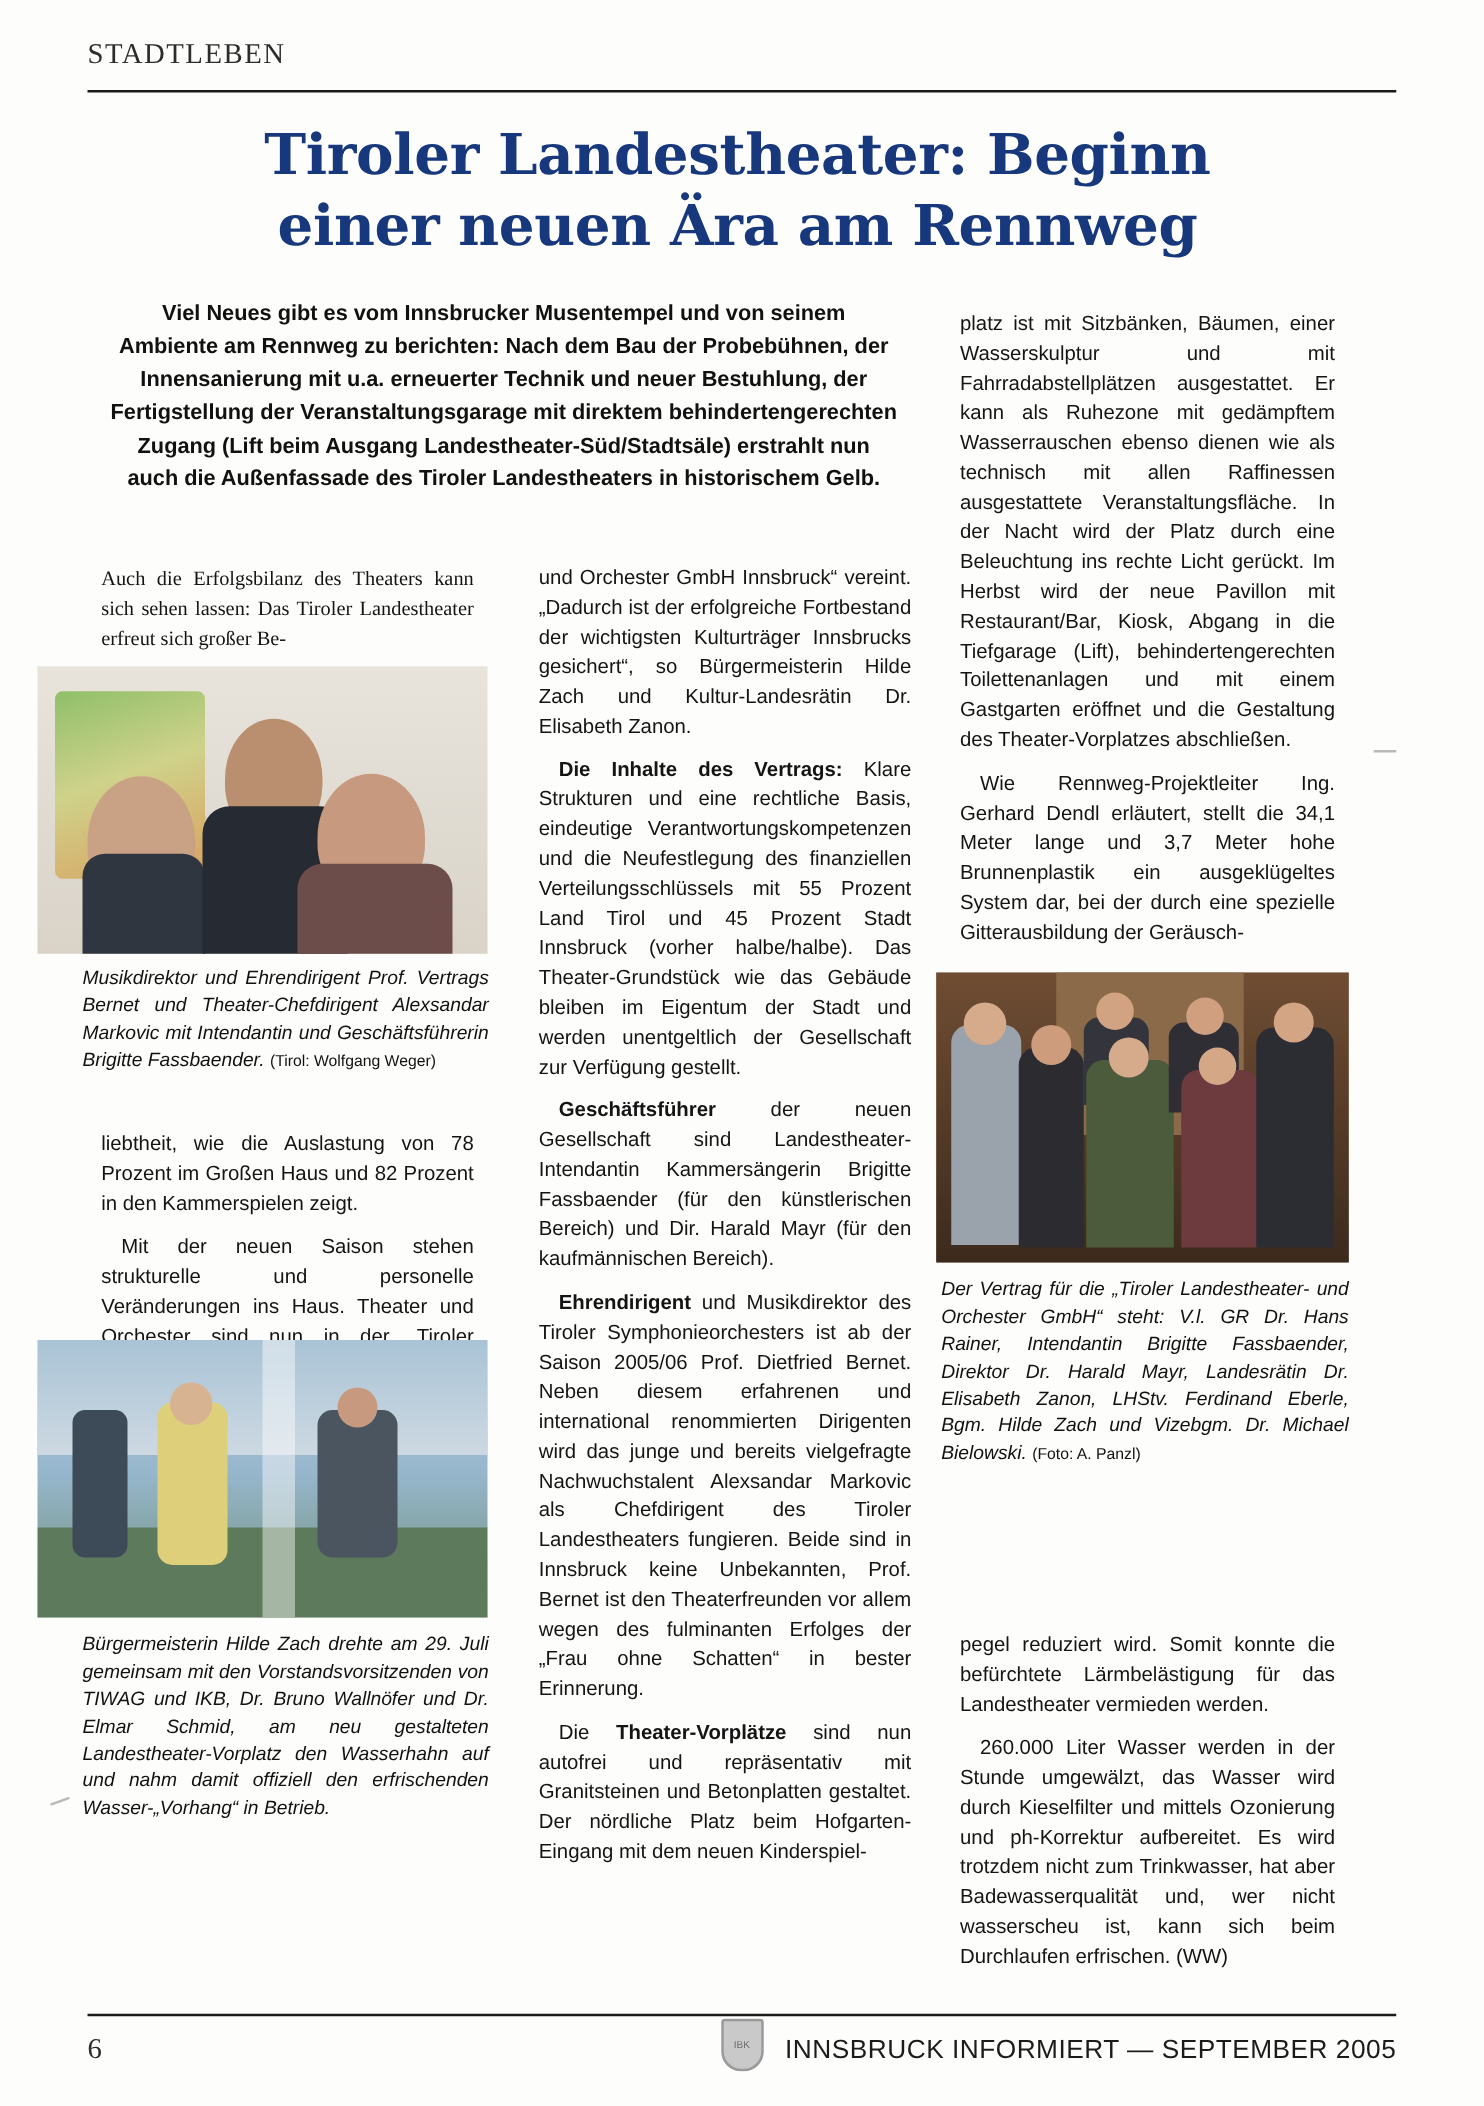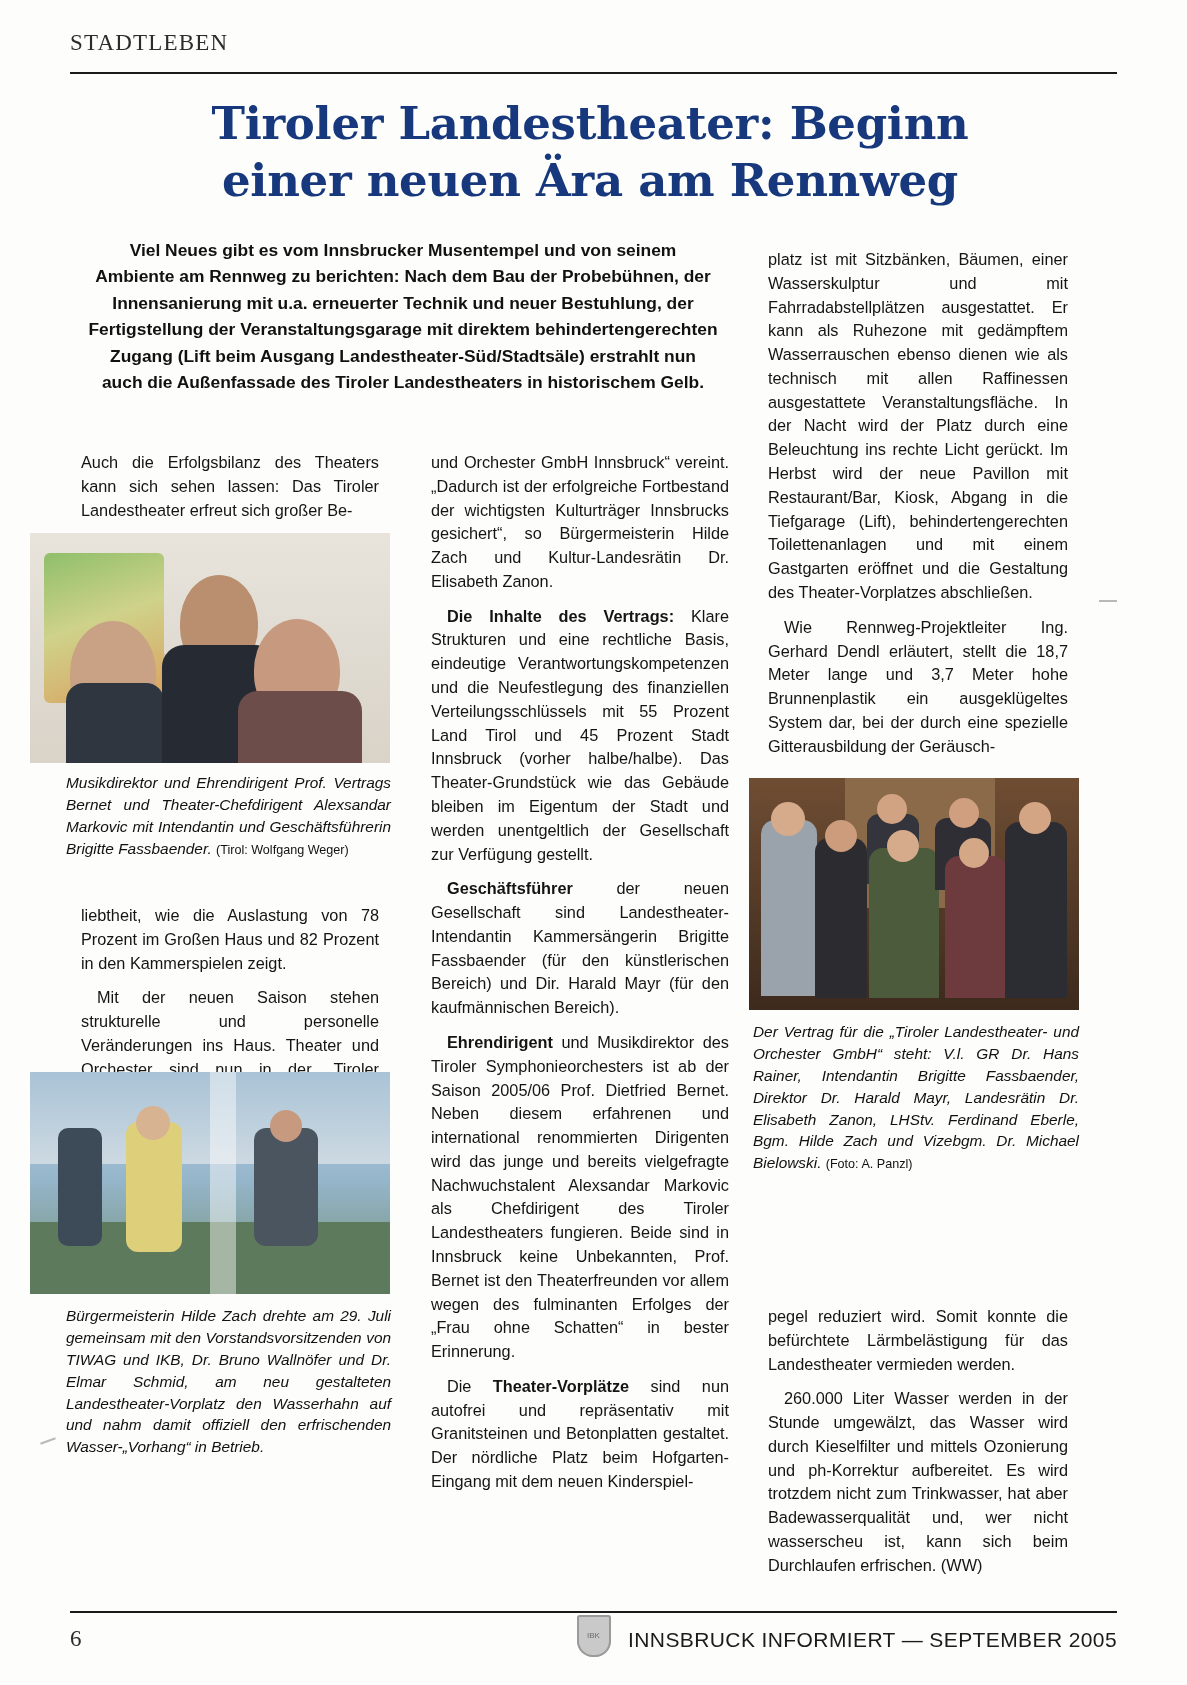--- a/index.html
+++ b/index.html
@@ -70,21 +70,21 @@
     font-size: 16.3px;
     line-height: 1.46;
     text-align: justify;
     color: #141414;
   }
   .col p { margin: 11px; text-indent: 16px; }
   .col p.first { text-indent: 0; }
   .col p + p { margin-top: 0px; }
   .col b { font-weight: bold; }
 
-  #col1 { left: 70px;  top: 440px; width: 320px; }
+  #col1 { left: 70px;  top: 440px; width: 320px; font-family: Liberation Serif, serif; }
   #col2 { left: 420px; top: 440px; width: 320px; }
   #col3 { left: 757px; top: 237px; width: 322px; }
 
   #col1b { left: 70px;  top: 893px; width: 320px; }
   #col3b { left: 757px; top: 1294px; width: 322px; }
 
   
   .photo {
     position: absolute;
     overflow: hidden;
@@ -228,21 +228,21 @@
   <div class="col" id="col2">
     <p class="first">und Orchester GmbH Innsbruck“ vereint. „Dadurch ist der erfolgreiche Fortbestand der wichtigsten Kulturträger Innsbrucks gesichert“, so Bürgermeisterin Hilde Zach und Kultur-Landesrätin Dr. Elisabeth Zanon.</p>
     <p><b>Die Inhalte des Vertrags:</b><span> Klare Strukturen und eine rechtliche Basis, eindeutige Verantwortungskompetenzen und die Neufestlegung des finanziellen Verteilungsschlüssels mit 55 Prozent Land Tirol und 45 Prozent Stadt Innsbruck (vorher halbe/halbe). Das Theater-Grundstück wie das Gebäude bleiben im Eigentum der Stadt und werden unentgeltlich der Gesellschaft zur Verfügung gestellt.</span></p>
     <p><b>Geschäftsführer</b><span> der neuen Gesellschaft sind Landestheater-Intendantin Kammersängerin Brigitte Fassbaender (für den künstlerischen Bereich) und Dir. Harald Mayr (für den kaufmännischen Bereich).</span></p>
     <p><b>Ehrendirigent</b><span> und Musikdirektor des Tiroler Symphonieorchesters ist ab der Saison 2005/06 Prof. Dietfried Bernet. Neben diesem erfahrenen und international renommierten Dirigenten wird das junge und bereits vielgefragte Nachwuchstalent Alexsandar Markovic als Chefdirigent des Tiroler Landestheaters fungieren. Beide sind in Innsbruck keine Unbekannten, Prof. Bernet ist den Theaterfreunden vor allem wegen des fulminanten Erfolges der „Frau ohne Schatten“ in bester Erinnerung.</span></p>
     <p><span>Die </span><b>Theater-Vorplätze</b><span> sind nun autofrei und repräsentativ mit Granitsteinen und Betonplatten gestaltet. Der nördliche Platz beim Hofgarten-Eingang mit dem neuen Kinderspiel-</span></p>
   </div>
 
   <div class="col" id="col3">
     <p class="first">platz ist mit Sitzbänken, Bäumen, einer Wasserskulptur und mit Fahrradabstellplätzen ausgestattet. Er kann als Ruhezone mit gedämpftem Wasserrauschen ebenso dienen wie als technisch mit allen Raffinessen ausgestattete Veranstaltungsfläche. In der Nacht wird der Platz durch eine Beleuchtung ins rechte Licht gerückt. Im Herbst wird der neue Pavillon mit Restaurant/Bar, Kiosk, Abgang in die Tiefgarage (Lift), behindertengerechten Toilettenanlagen und mit einem Gastgarten eröffnet und die Gestaltung des Theater-Vorplatzes abschließen.</p>
-    <p>Wie Rennweg-Projektleiter Ing. Gerhard Dendl erläutert, stellt die 18,7 Meter lange und 3,7 Meter hohe Brunnenplastik ein ausgeklügeltes System dar, bei der durch eine spezielle Gitterausbildung der Geräusch-</p>
+    <p>Wie Rennweg-Projektleiter Ing. Gerhard Dendl erläutert, stellt die 34,1 Meter lange und 3,7 Meter hohe Brunnenplastik ein ausgeklügeltes System dar, bei der durch eine spezielle Gitterausbildung der Geräusch-</p>
   </div>
 
   <div class="photo" id="photo3">
     <div class="fig" style="left:0;top:0;width:330px;height:232px;background:linear-gradient(180deg,#6f4d33,#3c2a1d);border-radius:0;"></div>
     <div class="fig" style="left:96px;top:0;width:150px;height:130px;background:#8a6a48;border-radius:0;"></div>
     <div class="fig" style="left:12px;top:42px;width:56px;height:176px;background:#9aa3ab;border-radius:14px 14px 0 0;"></div>
     <div class="fig" style="left:22px;top:24px;width:34px;height:34px;background:#d6ab8b;border-radius:50%;"></div>
     <div class="fig" style="left:66px;top:60px;width:52px;height:160px;background:#2b2b30;border-radius:14px 14px 0 0;"></div>
     <div class="fig" style="left:76px;top:42px;width:32px;height:32px;background:#cc9c7c;border-radius:50%;"></div>
     <div class="fig" style="left:118px;top:36px;width:52px;height:70px;background:#34343c;border-radius:12px 12px 0 0;"></div>

